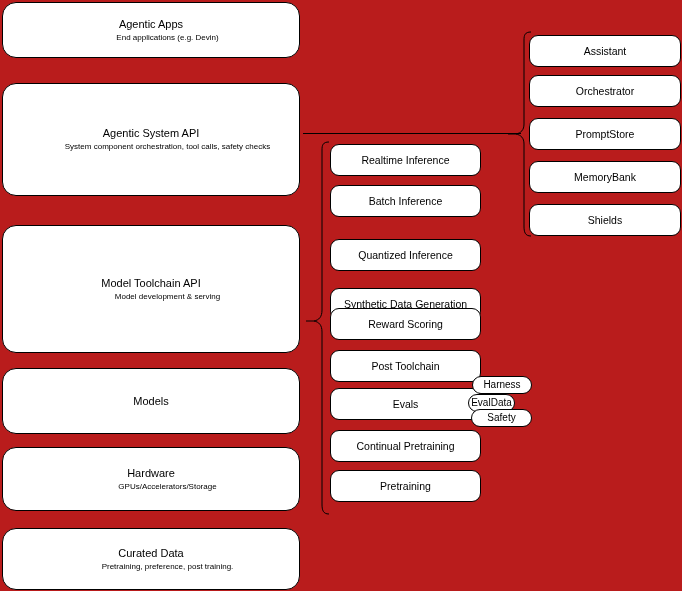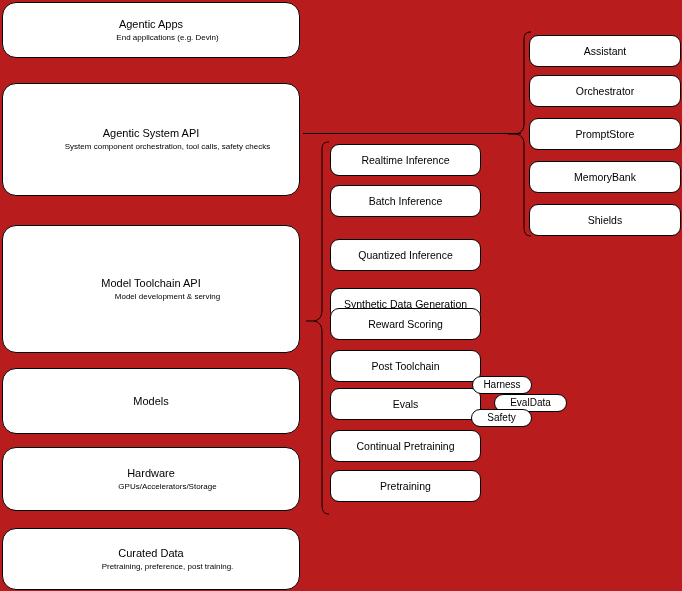--- a/index.html
+++ b/index.html
@@ -188,21 +188,21 @@
   <div class="node mid" style="top:430px;">
     <div class="title">Continual Pretraining</div>
   </div>
   <div class="node mid" style="top:470px;">
     <div class="title">Pretraining</div>
   </div>
 
   <div class="pill" style="left:472px; top:376px; width:60px; height:18px;">
     <span>Harness</span>
   </div>
-  <div class="pill" style="left:468px; top:394px; width:73px; height:18px;margin-left:26px;">
+  <div class="pill" style="left:468px; top:394px; width:47px; height:18px;">
     <span>EvalData</span>
   </div>
   <div class="pill" style="left:471px; top:409px; width:61px; height:18px;">
     <span>Safety</span>
   </div>
 
   <div class="node right" style="top:35px;">
     <div class="title">Assistant</div>
   </div>
   <div class="node right" style="top:75px;">

